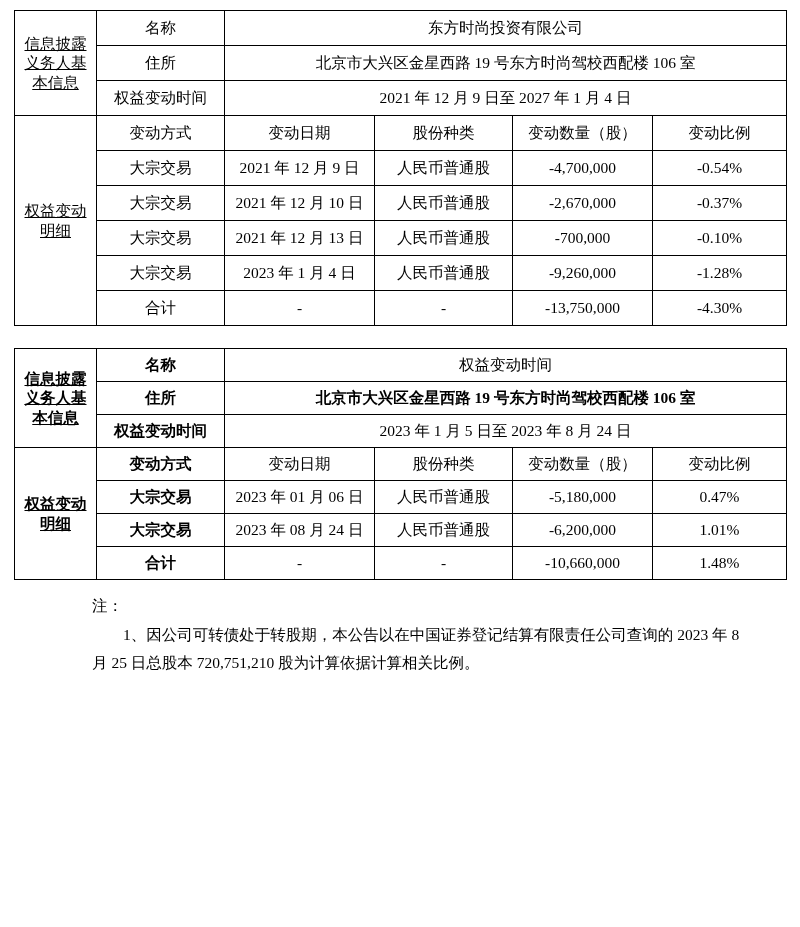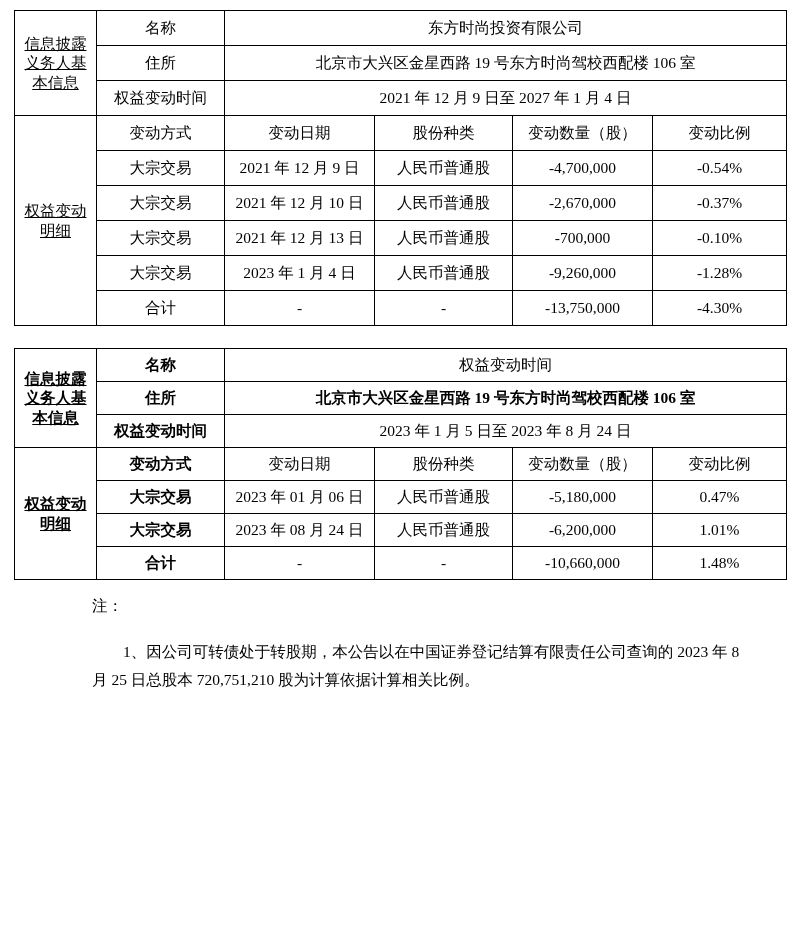--- a/index.html
+++ b/index.html
@@ -58,21 +58,20 @@
     padding-right: 30px;
     font-size: 15.5px;
     line-height: 1.85;
   }
   .notes p {
     margin: 0;
     text-indent: 0;
   }
   .notes p.indent {
     text-indent: 2em;
-    margin-top: 17px;
   }
   .tbl2 td { height: 20px; }
 </style>
 </head>
 <body>
 
 <div class="page">
 
   <table class="doc-table tbl1">
     <colgroup>

